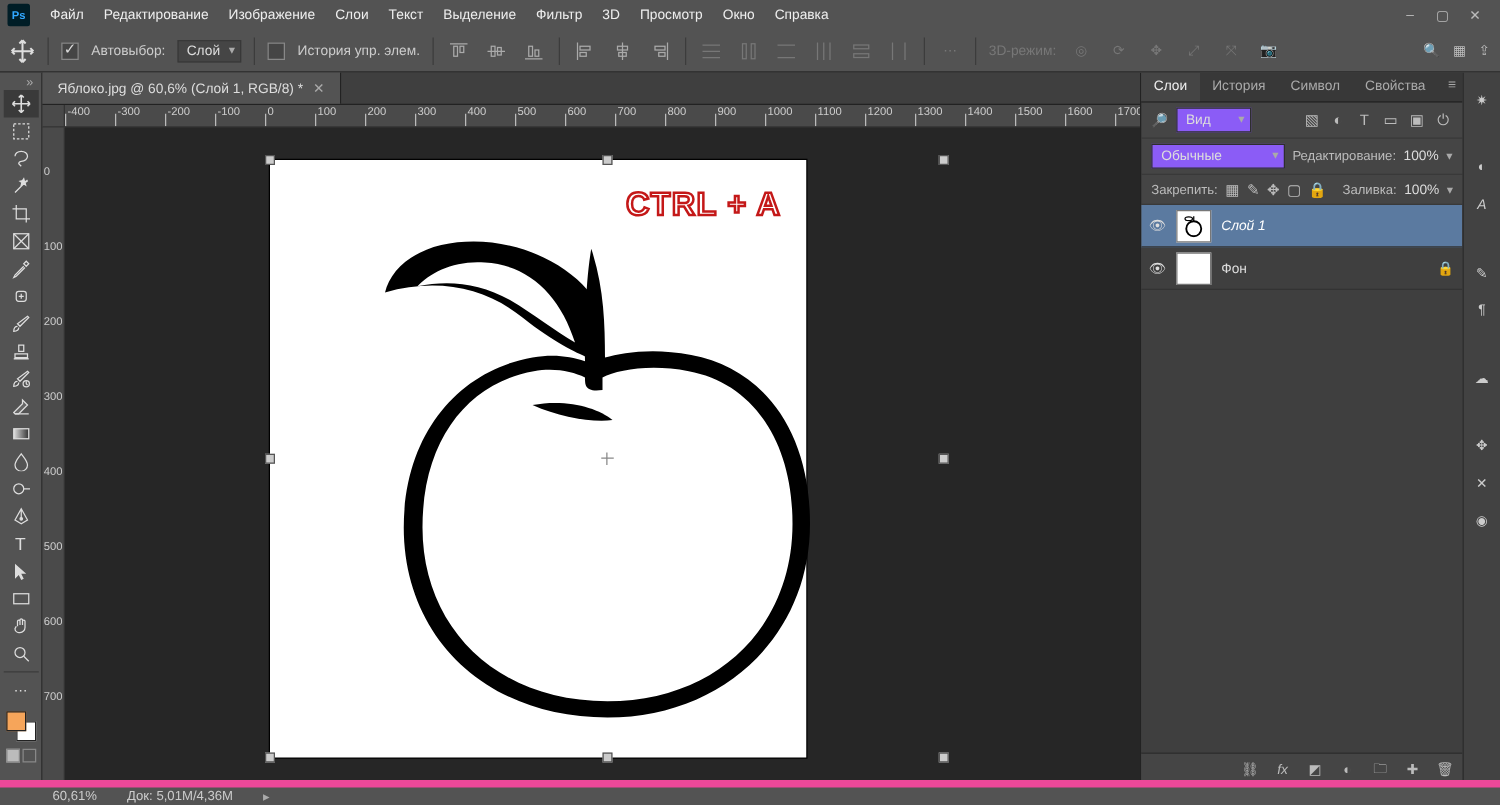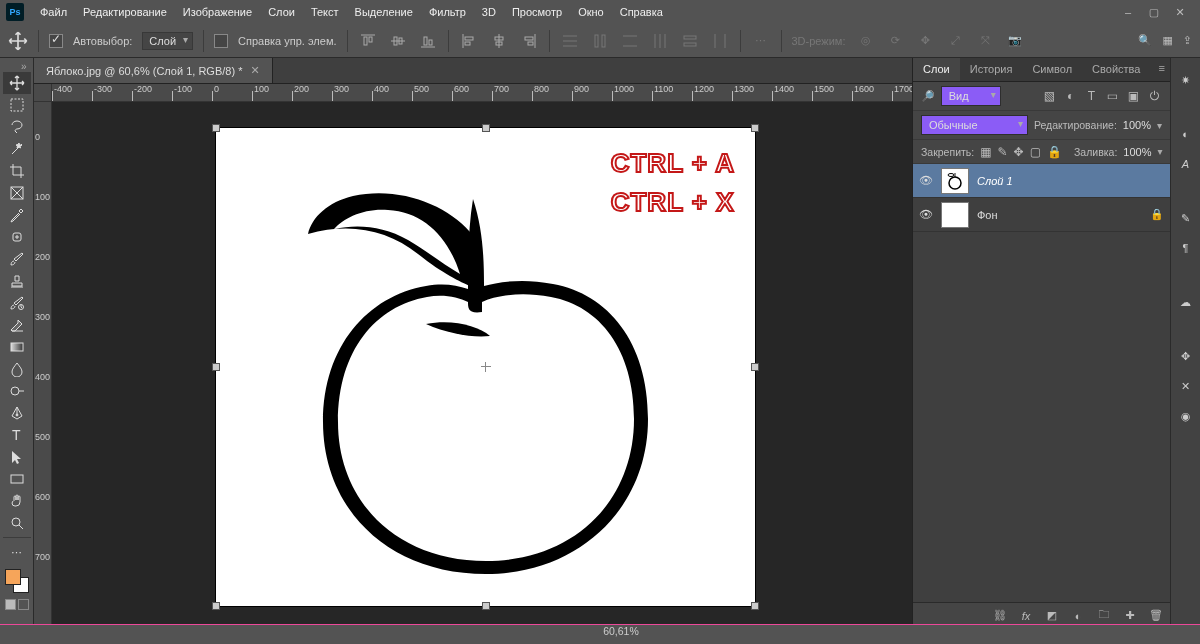--- a/index.html
+++ b/index.html
@@ -50,21 +50,21 @@
 
 .ruler-h { height: 18px; background: #4a4a4a; margin-left: 18px; position: relative; overflow: hidden; border-bottom: 1px solid #333; }
 .ruler-h .tick { position: absolute; bottom: 0; border-left: 1px solid #bbb; height: 6px; }
 .ruler-h .tick.major { height: 10px; }
 .ruler-h .num { position: absolute; top: 0; font-size: 9px; color: #ccc; }
 .ruler-corner { position: absolute; left: 0; top: 26px; width: 18px; height: 18px; background: #4a4a4a; border-right: 1px solid #333; border-bottom: 1px solid #333; }
 .ruler-v { width: 18px; background: #4a4a4a; position: absolute; left: 0; top: 44px; bottom: 0; border-right: 1px solid #333; overflow: hidden; }
 .ruler-v .num { position: absolute; left: 1px; font-size: 9px; color: #ccc; writing-mode: horizontal-tb; }
 
 .canvas-scroll { position: absolute; left: 18px; top: 44px; right: 0; bottom: 0; overflow: hidden; background: #262626; }
-.canvas { position: absolute; left: 164px; top: 26px; width: 539px; height: 478px; background: #fff; box-shadow: 0 0 0 1px #000; }
+.canvas { position: absolute; left: 164px; top: 26px; width: 429px; height: 478px; background: #fff; box-shadow: 0 0 0 1px #000; }
 
 .bbox { position: absolute; left: 164px; top: 26px; width: 539px; height: 478px; pointer-events: none; }
 .bbox .handle { position: absolute; width: 8px; height: 8px; background: #ccc; border: 1px solid #555; }
 .bbox .center { position: absolute; left: 50%; top: 50%; width: 10px; height: 10px; transform: translate(-50%,-50%); }
 .bbox .center::before, .bbox .center::after { content:""; position:absolute; background:#888; }
 .bbox .center::before { left:4px; top:0; width:1px; height:10px; }
 .bbox .center::after { left:0; top:4px; width:10px; height:1px; }
 
 .canvas .shortcut-text { position: absolute; right: 20px; top: 16px; font-family: "Arial Black", sans-serif; font-weight: 900; font-size: 26px; letter-spacing: 1px; color: #fff; -webkit-text-stroke: 2px #c41818; text-align: left; line-height: 1.5; }
 .canvas svg.apple { position: absolute; left: 52px; top: 46px; width: 430px; height: 420px; }
@@ -96,21 +96,21 @@
 .layer .eye { width: 14px; color: #ddd; }
 .layer .thumb { width: 28px; height: 26px; background: #fff; border: 1px solid #777; display:flex; align-items:center; justify-content:center; font-size: 14px; color:#000;}
 .layer .name { color: #ddd; }
 .layer.selected .name { color: #fff; font-style: italic; }
 .layer .lock { margin-left: auto; color: #ccc; }
 
 .layer-bottom { height: 26px; background: #454545; border-top: 1px solid #2a2a2a; display: flex; align-items: center; justify-content: flex-end; padding: 0 6px; gap: 10px; color: #bbb; }
 .layer-bottom span { width: 16px; text-align: center; }
 
 
-.status { height: 20px; background: #535353; border-top: 1px solid #ec4899; display: flex; align-items: center; padding-left: 42px; gap: 24px; color: #ccc; font-size: 10.5px; position: absolute; left: 0; bottom: 0; right: 0; flex-direction: column; }
+.status { height: 20px; background: #535353; border-top: 6px solid #ec4899; display: flex; align-items: center; padding-left: 42px; gap: 24px; color: #ccc; font-size: 10.5px; position: absolute; left: 0; bottom: 0; right: 0; }
 .status .arrow { color:#aaa; }
 </style>
 </head>
 <body>
 
 <div class="menubar">
   <div class="logo">Ps</div>
   <div class="menu-item">Файл</div>
   <div class="menu-item">Редактирование</div>
   <div class="menu-item">Изображение</div>
@@ -134,21 +134,21 @@
     <svg viewBox="0 0 16 16" fill="none" stroke="#ddd" stroke-width="1.3">
         <path d="M8 1v14M1 8h14M8 1l-2 2M8 1l2 2M8 15l-2-2M8 15l2-2M1 8l2-2M1 8l2 2M15 8l-2-2M15 8l-2 2"></path>
       </svg>
   </div>
   <div class="sep"></div>
   <div class="chk on"></div>
   <span class="label">Автовыбор:</span>
   <div class="dd">Слой</div>
   <div class="sep"></div>
   <div class="chk"></div>
-  <span class="label">Справка упр. элем.</span>
+  <span class="label">История упр. элем.</span>
   <div class="sep"></div>
 
   <div class="ib">
       <svg viewBox="0 0 16 16" stroke="#aaa" fill="none">
         <line x1="1" y1="2" x2="15" y2="2"></line>
         <rect x="4" y="4" width="3" height="8"></rect>
         <rect x="9" y="4" width="3" height="5"></rect>
       </svg>
     </div>
   <div class="ib">
@@ -448,21 +448,20 @@
       <div class="canvas">
         <svg class="apple" viewBox="0 0 430 420">
           <path d="M200 115 C200 90 200 55 205 25 C215 55 216 85 216 112 C230 108 255 104 285 110 C340 120 380 168 380 245 C380 335 310 400 218 400 C120 400 55 335 55 248 C55 172 100 122 158 112 C175 109 188 111 200 115 Z
                    M200 128 C190 123 175 120 159 123 C108 132 70 176 70 248 C70 327 128 387 218 387 C305 387 366 328 366 245 C366 176 332 132 283 123 C252 117 226 122 214 128 C214 132 214 135 214 138 C200 140 200 134 200 128 Z" fill="#000"></path>
           <path d="M158 150 C185 145 210 152 222 162 C206 164 180 160 158 150 Z" fill="#000"></path>
           <path d="M202 58 C178 30 130 12 85 22 C60 28 44 43 40 60 C82 48 120 56 150 80 C175 100 193 108 202 112 Z
                    M192 100 C175 90 160 78 140 66 C115 52 90 50 66 55 C76 44 96 34 120 36 C155 38 180 62 192 100 Z" fill="#000"></path>
         </svg>
         <div class="shortcut-text">
           <div>CTRL + A</div>
-          <div>CTRL + X</div>
         </div>
       </div>
       <div class="bbox">
         <div class="handle" style="left:-4px;top:-4px"></div>
         <div class="handle" style="left:calc(50% - 4px);top:-4px"></div>
         <div class="handle" style="right:-4px;top:-4px"></div>
         <div class="handle" style="left:-4px;top:calc(50% - 4px)"></div>
         <div class="handle" style="right:-4px;top:calc(50% - 4px)"></div>
         <div class="handle" style="left:-4px;bottom:-4px"></div>
         <div class="handle" style="left:calc(50% - 4px);bottom:-4px"></div>

